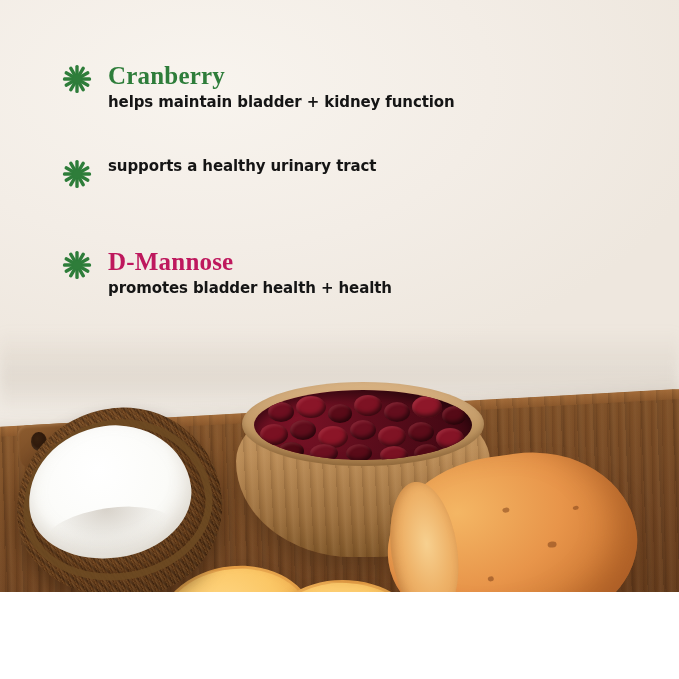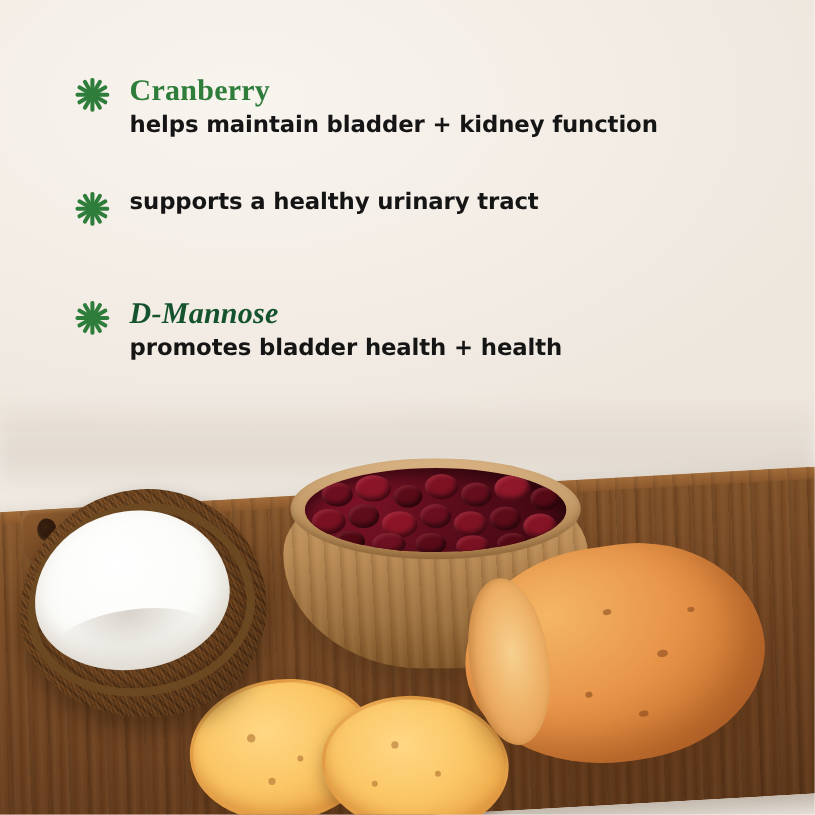--- a/index.html
+++ b/index.html
@@ -8,21 +8,21 @@
   }
   body {
     width: 679px;
     height: 679px;
     font-family: "Liberation Sans", sans-serif;
     overflow: hidden;
   }
   .page {
     position: relative;
     width: 679px;
-    height: 679px;
+    height: 592px;
     background: #f4efe9;
     overflow: hidden;
   }
 
   
   .bg-wall {
     position: absolute;
     left: 0; top: 0;
     width: 679px;
     height: 420px;
@@ -300,21 +300,21 @@
     font-family: "Liberation Serif", serif;
     font-weight: bold;
     font-size: 25px;
     letter-spacing: 0.2px;
     line-height: 1.12;
     margin: 0 0 3px 0;
   }
   .benefit-desc {
     font-family: "DejaVu Sans", sans-serif;
     font-weight: bold;
-    font-size: 19px;
+    font-size: 15px;
     color: #151515;
     line-height: 1.2;
     margin: 0;
     letter-spacing: -0.1px;
   }
 </style>
 </head>
 <body>
 
 <div class="page">
@@ -441,19 +441,19 @@
             <rect x="14.2" y="1" width="3.6" height="30" rx="1.6" transform="rotate(60 16 16)"></rect>
             <rect x="14.2" y="1" width="3.6" height="30" rx="1.6" transform="rotate(120 16 16)"></rect>
             <rect x="14.2" y="1" width="3.6" height="30" rx="1.6" transform="rotate(30 16 16)"></rect>
             <rect x="14.2" y="1" width="3.6" height="30" rx="1.6" transform="rotate(90 16 16)"></rect>
             <rect x="14.2" y="1" width="3.6" height="30" rx="1.6" transform="rotate(150 16 16)"></rect>
             <circle cx="16" cy="16" r="4.6"></circle>
           </g>
         </svg>
       </span>
       <span class="benefit-text">
-        <p class="benefit-title" style="color:#14532d;font-style:italic;">D-Mannose</p>
+        <p class="benefit-title" style="color:#be185d;">D-Mannose</p>
         <p class="benefit-desc">promotes bladder health + health</p>
       </span>
     </div>
 
   </div>
 </div>
 
 </body></html>

